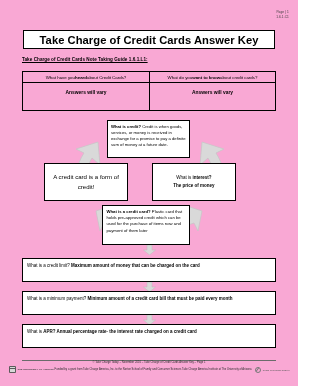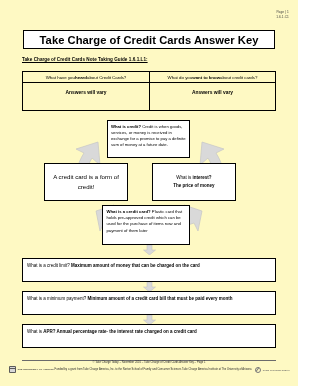--- a/index.html
+++ b/index.html
@@ -7,21 +7,21 @@
     width:298px;height:386px;
     background:#ffffff;
     font-family:"Liberation Sans", sans-serif;
     color:#000;
     overflow:hidden;
     position:relative;
   }
   .page{
     position:relative;
     width:298px;height:386px;
-    background:#fef9c3;
+    background:#f9a8d4;
     box-sizing:border-box;
   }
 
   
   .pagemeta{
     position:absolute;
     top:10px;right:9px;
     text-align:right;
     font-size:3.2px;
     line-height:1.45;

